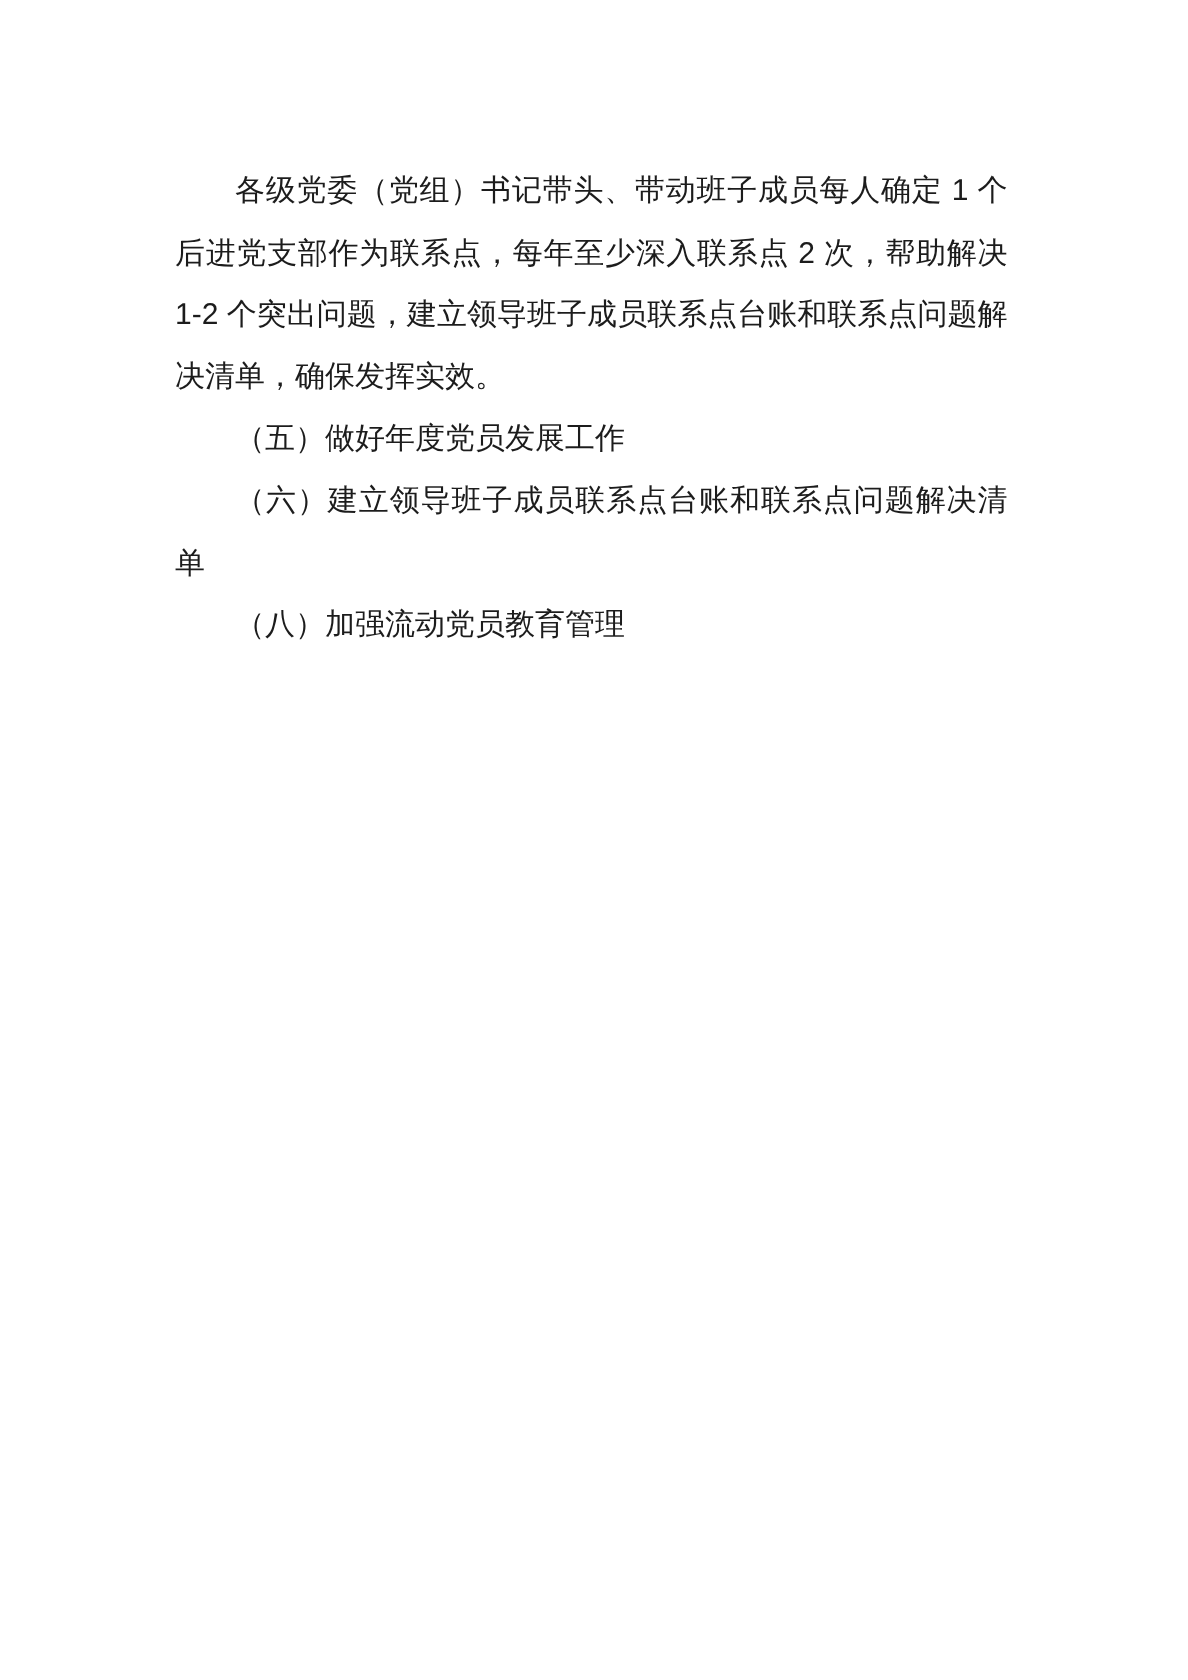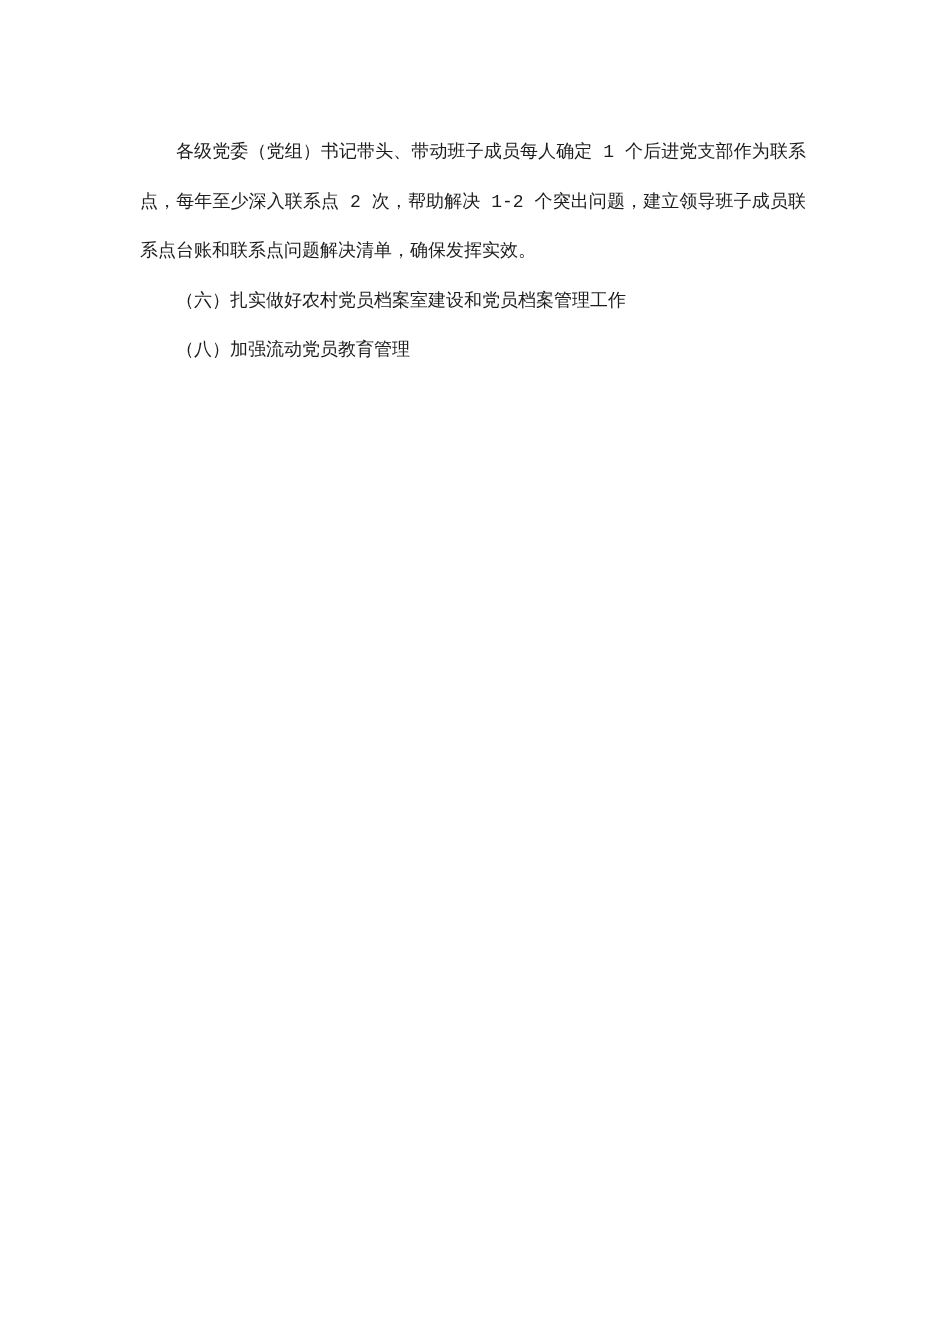--- a/index.html
+++ b/index.html
@@ -12,22 +12,22 @@
     width: 950px;
     height: 1344px;
     background: #ffffff;
     overflow: hidden;
   }
   .doc-body {
     position: absolute;
     left: 140px;
     top: 128px;
     width: 666px;
-    font-family: Liberation Mono, monospace;
-    font-size: 18px;
+    font-family: Liberation Sans, sans-serif;
+    font-size: 24px;
     line-height: 49.6px;
     color: #1c1c1c;
     text-align: justify;
     text-justify: inter-character;
   }
   .para {
     margin: 0;
     padding: 0;
     text-indent: 2em;
     word-break: break-all;
@@ -36,16 +36,17 @@
     
     font-weight: normal;
   }
 </style>
 </head>
 <body>
 
 <div class="page">
   <div class="doc-body">
       <p class="para body">各级党委（党组）书记带头、带动班子成员每人确定 1 个后进党支部作为联系点，每年至少深入联系点 2 次，帮助解决 1-2 个突出问题，建立领导班子成员联系点台账和联系点问题解决清单，确保发挥实效。</p>
-      <p class="para heading">（六）扎实做好农村党员档案室建设和党员档案管理工作</p>
+      <p class="para heading">（五）做好年度党员发展工作</p>
+      <p class="para heading">（六）建立领导班子成员联系点台账和联系点问题解决清单</p>
       <p class="para heading">（八）加强流动党员教育管理</p>
     </div>
 </div>
 
 </body></html>

